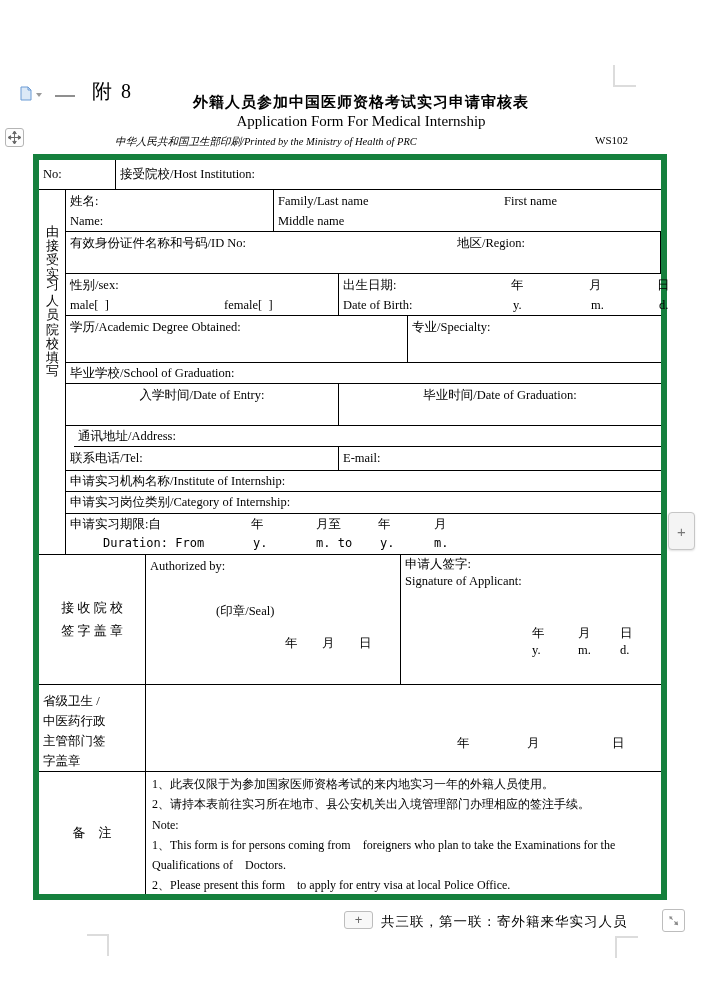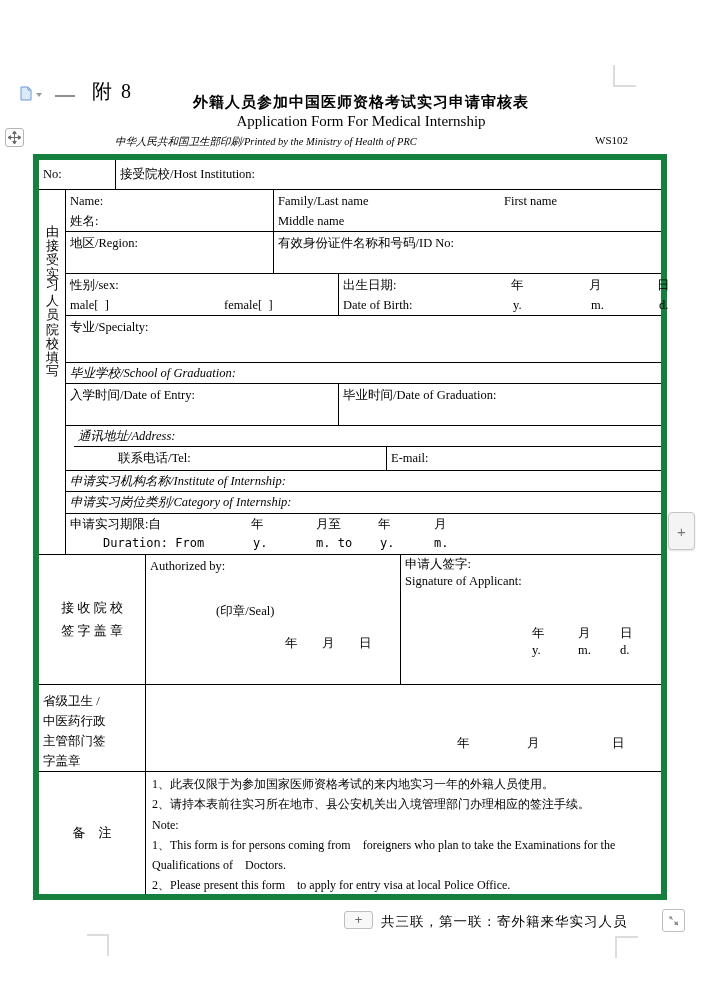--- a/index.html
+++ b/index.html
@@ -30,21 +30,21 @@
   .copies-note { position:absolute; left:381px; top:913px; font-size:13.5px; letter-spacing:1px; }
 
   
   .tbl { position:absolute; left:33px; top:154px; width:634px; border:6px solid #15803d; font-size:12.5px; }
   .row { display:flex; border-bottom:1px solid #000; }
   .row.last { border-bottom:none; }
   .cell { padding:1px 4px; position:relative; }
   .br { border-right:1px solid #000; }
   .grow { flex:1; }
   .l { position:relative; line-height:20px; height:20px; white-space:pre; }
-  .s { line-height:18px; height:18px;font-style:italic; }
+  .s { line-height:18px; height:18px; }
   .abs { position:absolute; top:0; }
   .abs2 { position:absolute; }
   .prelines { white-space:pre-line; }
   .mono { font-family:"DejaVu Sans Mono","Liberation Mono",monospace; font-size:12px;padding-left:33px; }
 
   .vcol { width:27px; border-right:1px solid #000; display:flex; justify-content:center; }
   .vtext { writing-mode:vertical-rl; text-orientation:upright; font-size:13px; letter-spacing:14px; margin-top:24px; }
   .inner { flex:1; display:flex; flex-direction:column; }
 
   .slabel { width:107px; display:flex; flex-direction:column; justify-content:center; text-align:center; gap:5px; font-size:13px; }
@@ -99,79 +99,82 @@
     </div>
 
     <div class="mid" style="display:flex; border-bottom:1px solid #000;">
       <div class="vcol">
         <div class="vtext">由接受实习人员院校填写</div>
       </div>
       <div class="inner">
 
         <div class="row" style="height:42px;">
           <div class="cell br" style="width:208px;">
+            <div class="l">姓名:</div>
             <div class="l">Name:</div>
-            <div class="l">姓名:</div>
           </div>
           <div class="cell grow">
             <div class="l"><span>Family/Last name</span><span class="abs" style="left:226px;">First name</span></div>
             <div class="l">Middle name</div>
           </div>
         </div>
 
         <div class="row" style="height:42px;">
+          <div class="cell grow">
+            <div class="l">有效身份证件名称和号码/ID No:</div>
+          </div>
           <div class="cell br" style="width:208px;">
             <div class="l">地区/Region:</div>
-          </div>
-          <div class="cell grow">
-            <div class="l">有效身份证件名称和号码/ID No:</div>
           </div>
         </div>
 
         <div class="row" style="height:42px;">
           <div class="cell br" style="width:273px;">
             <div class="l">性别/sex:</div>
             <div class="l"><span>male[  ]</span><span class="abs" style="left:154px;">female[  ]</span></div>
           </div>
           <div class="cell grow">
             <div class="l"><span>出生日期:</span><span class="abs" style="left:168px;">年</span><span class="abs" style="left:246px;">月</span><span class="abs" style="left:314px;">日</span></div>
             <div class="l"><span>Date of Birth:</span><span class="abs" style="left:170px;">y.</span><span class="abs" style="left:248px;">m.</span><span class="abs" style="left:316px;">d.</span></div>
           </div>
         </div>
 
         <div class="row" style="height:47px;">
+          <div class="cell br" style="width:342px;">
+            <div class="l">学历/Academic Degree Obtained:</div>
+          </div>
           <div class="cell grow">
             <div class="l">专业/Specialty:</div>
           </div>
         </div>
 
         <div class="row" style="height:21px;">
           <div class="cell grow">
             <div class="l s">毕业学校/School of Graduation:</div>
           </div>
         </div>
 
-        <div class="row" style="height:42px;">
+        <div class="row" style="height:42px;text-align:center;">
           <div class="cell br" style="width:273px;">
             <div class="l">入学时间/Date of Entry:</div>
           </div>
           <div class="cell grow">
             <div class="l">毕业时间/Date of Graduation:</div>
           </div>
         </div>
 
 
         <div class="row" style="height:21px;margin-left:8px;">
           <div class="cell grow">
             <div class="l s">通讯地址/Address:</div>
           </div>
         </div>
 
         <div class="row" style="height:24px;">
-          <div class="cell br" style="width:273px;margin-left:48px;">
+          <div class="cell br" style="width:273px;">
             <div class="l">联系电话/Tel:</div>
           </div>
           <div class="cell grow">
             <div class="l">E-mail:</div>
           </div>
         </div>
 
         <div class="row" style="height:21px;">
           <div class="cell grow">
             <div class="l s">申请实习机构名称/Institute of Internship:</div>

